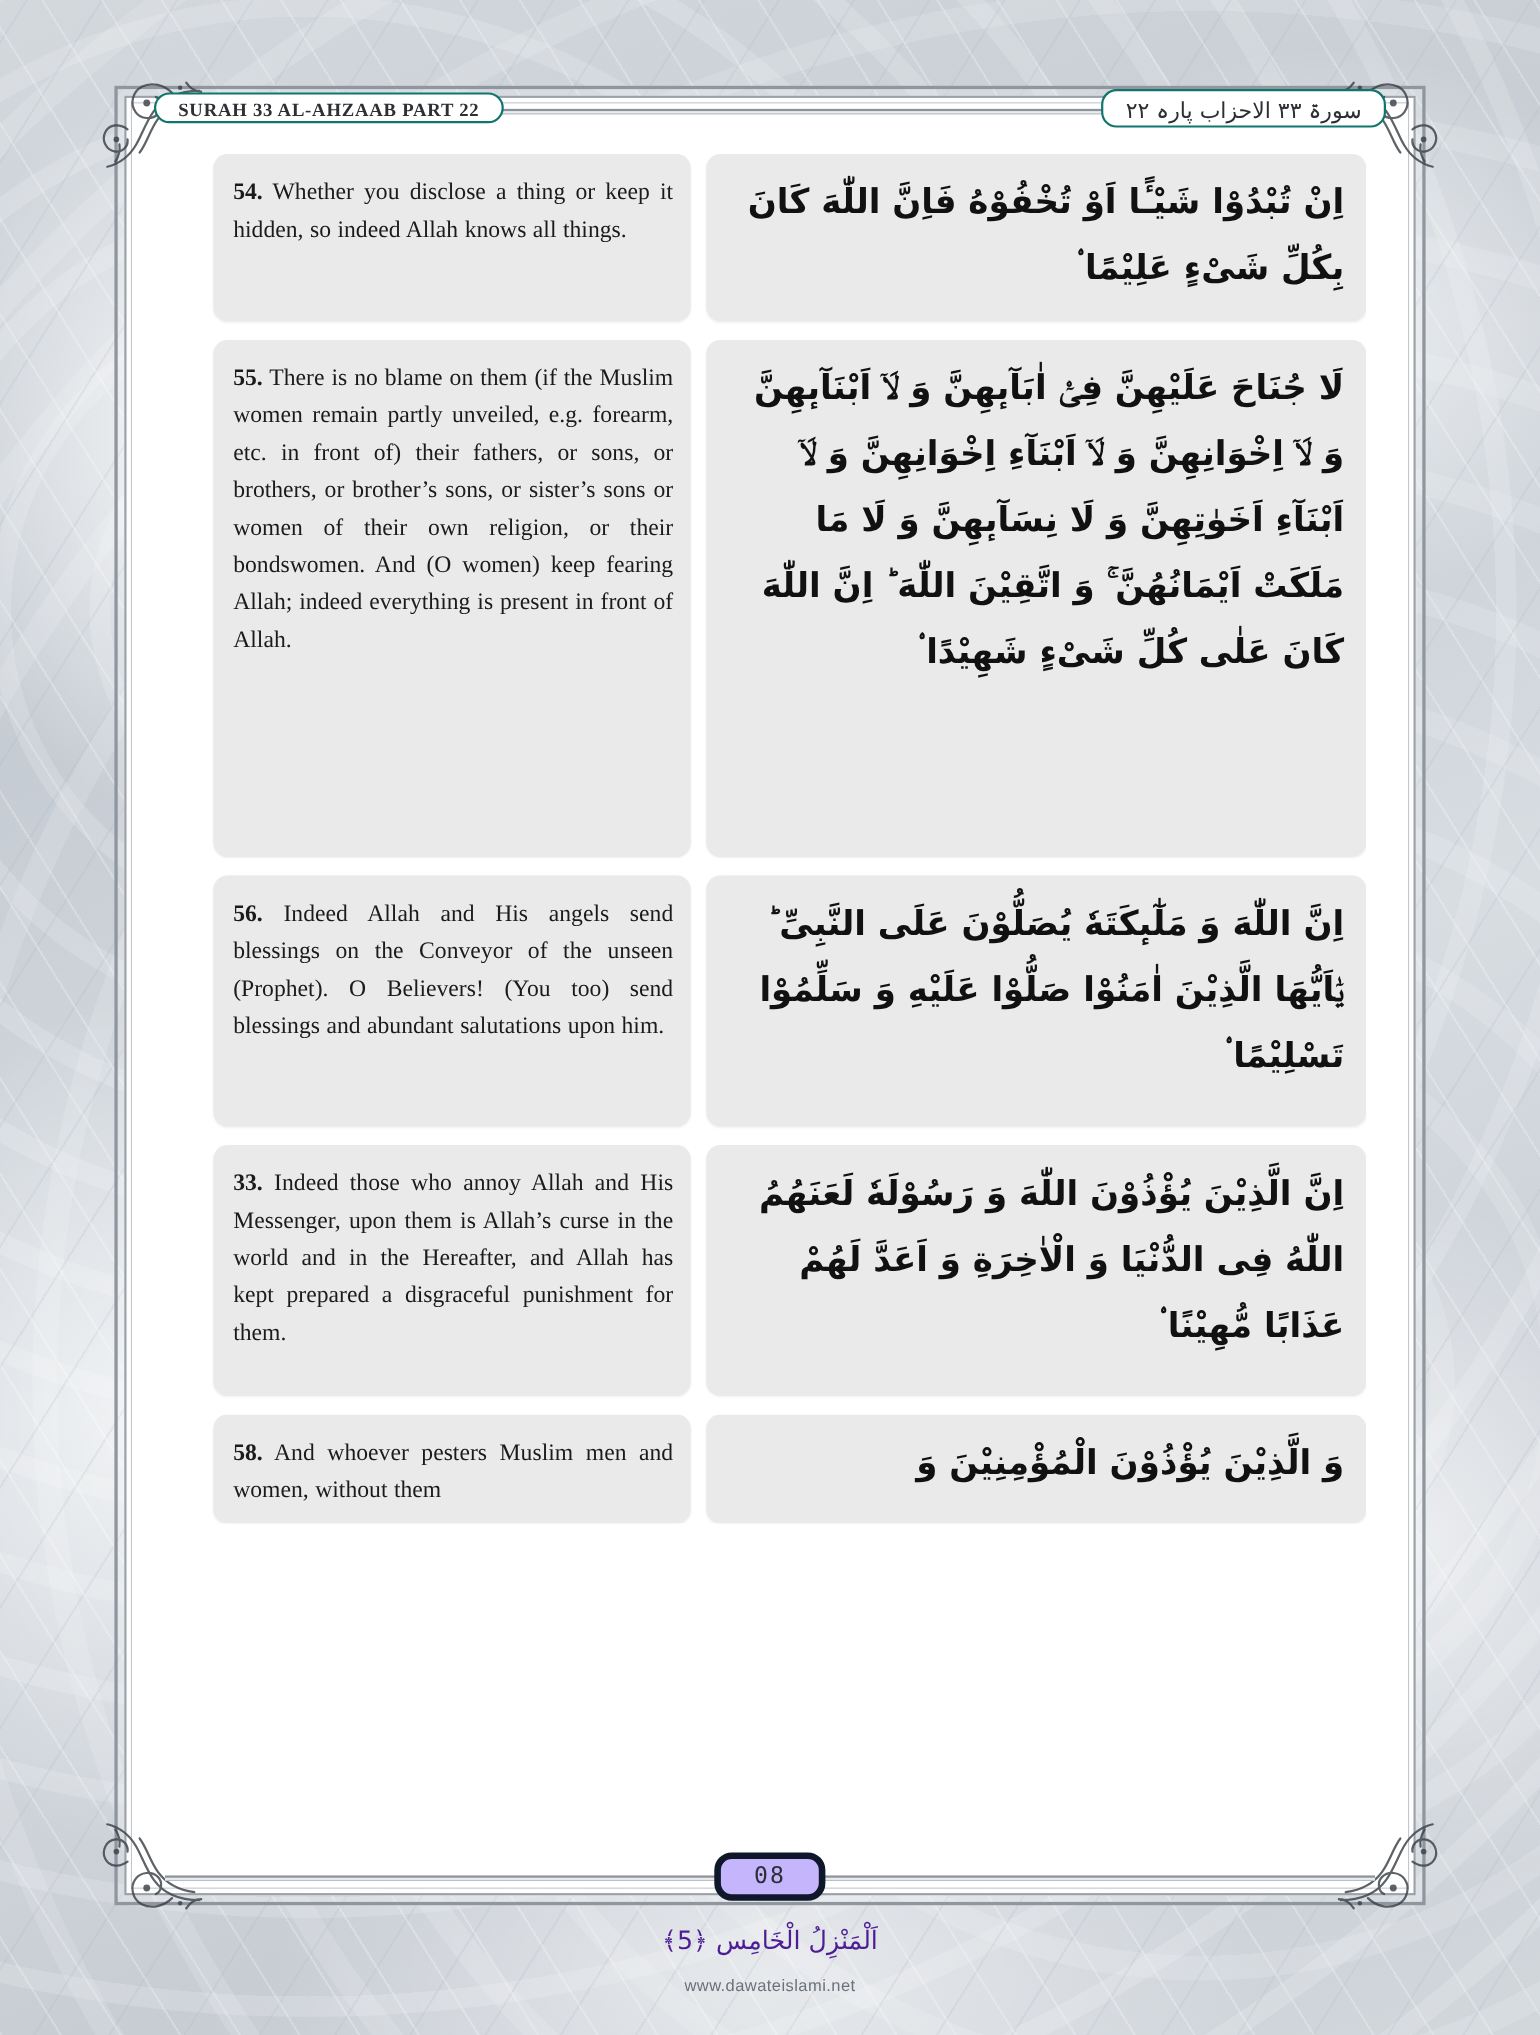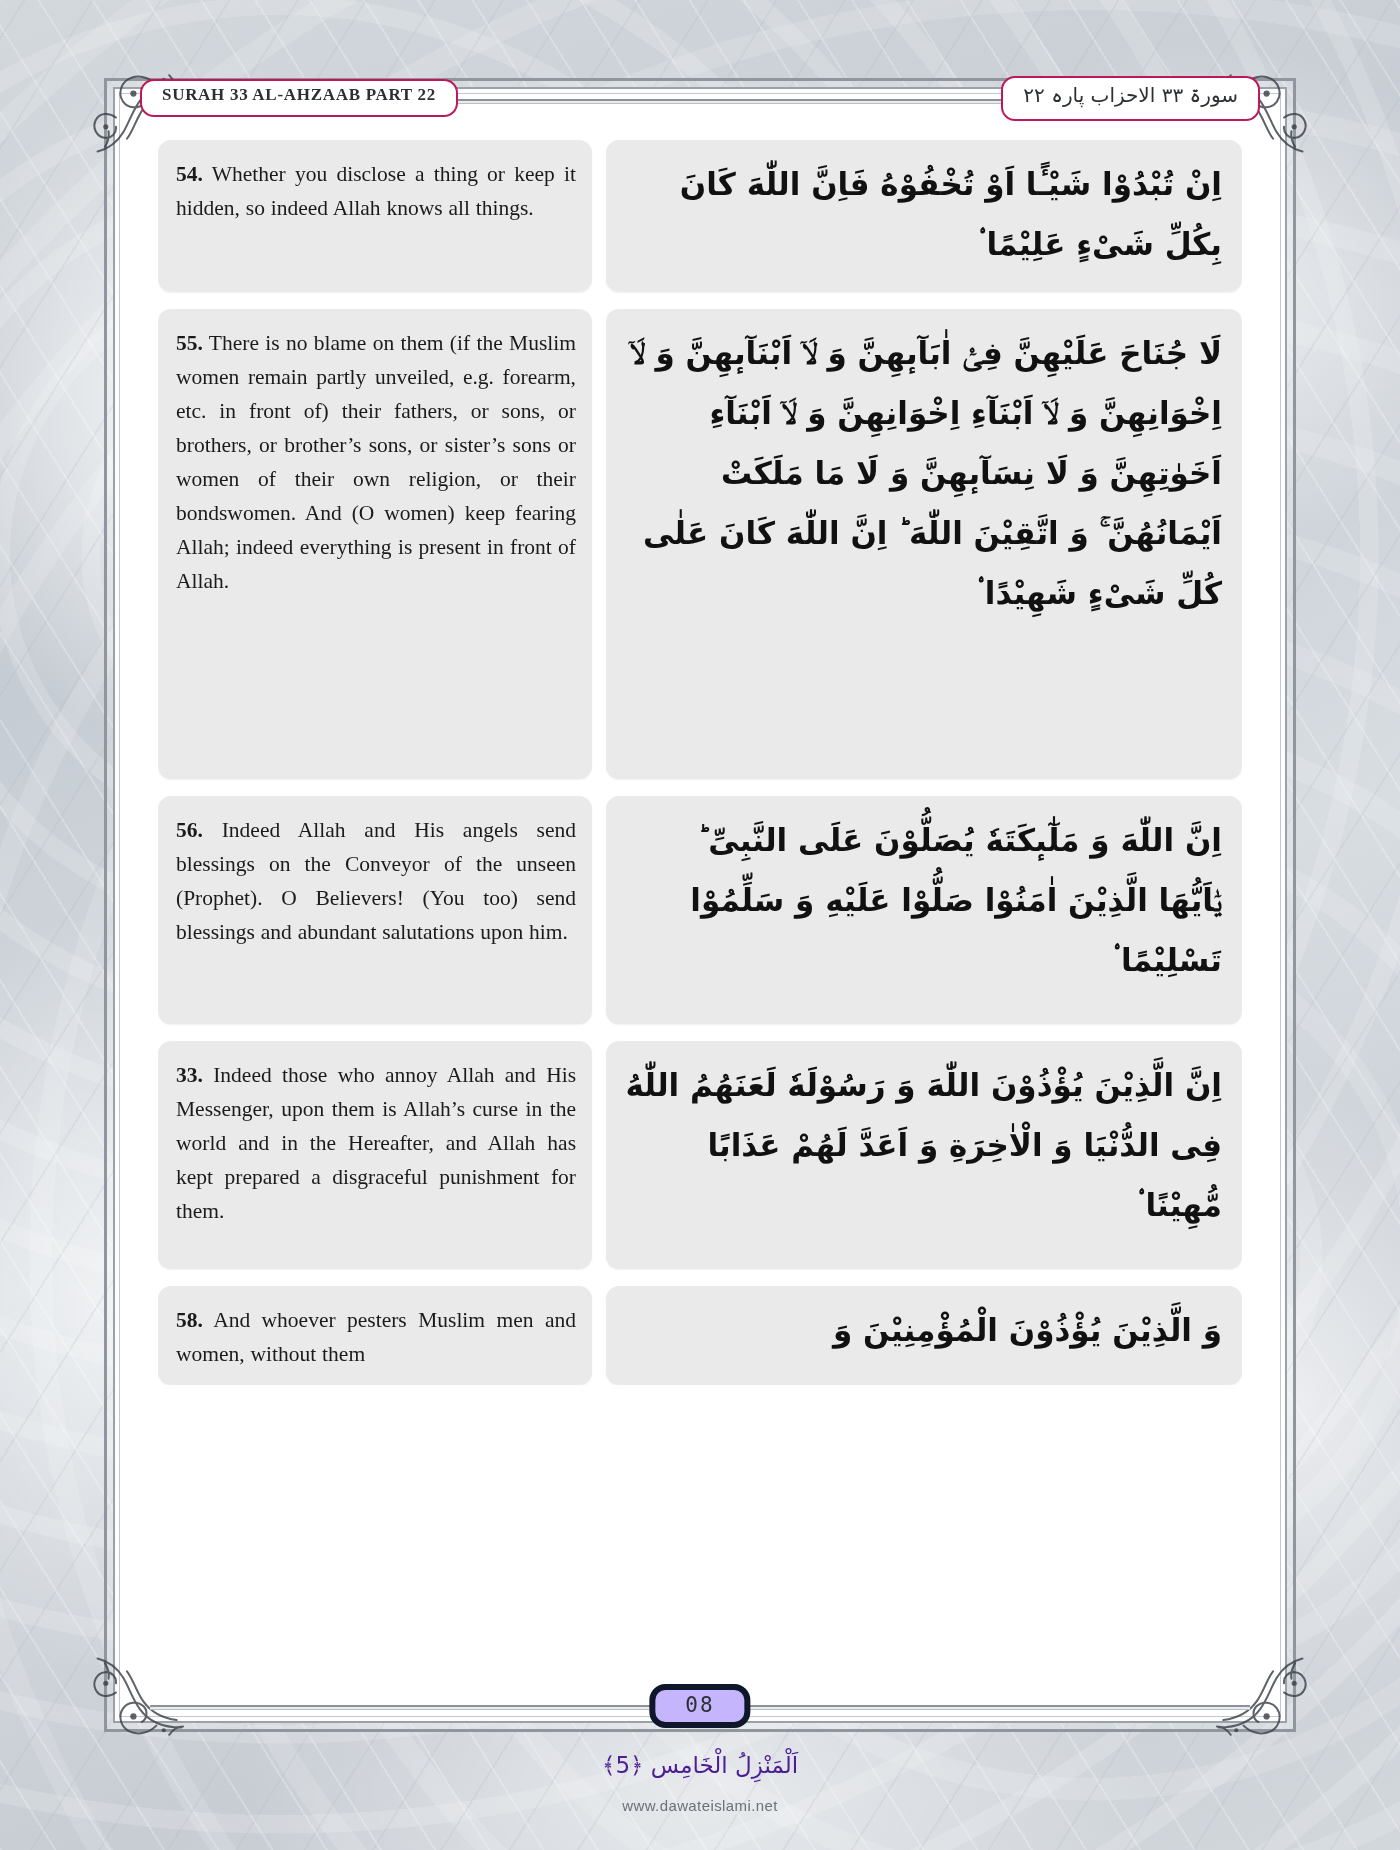--- a/index.html
+++ b/index.html
@@ -82,23 +82,23 @@
     position: absolute;
     left: 150px; right: 150px; top: 99px;
     height: 5px;
     border-top: 2px solid #8b9299;
     border-bottom: 1px solid #b9bfc6;
     background: #e9ecef;
     z-index: 4;
   }
   .cartouche {
     background: #ffffff;
-    border: 2px solid #be185d;
+    border: 2px solid #0f766e;
     border-radius: 14px;
-    padding: 4px 20px 10px;
+    padding: 4px 20px 0;
     position: relative;
     z-index: 7;
     box-shadow: inset 0 0 0 1px #ffffff;
   }
   .cartouche-en {
     font-family: "Liberation Serif", serif;
     font-weight: 700;
     font-size: 17px;
     letter-spacing: .7px;
     color: #2c2f33;
@@ -129,20 +129,21 @@
     flex: 0 0 auto;
   }
   .panel {
     background: #eaeaea;
     border-radius: 13px;
     box-shadow: 0 1px 2px rgba(0,0,0,.06);
   }
   .panel-en {
     flex: 0 0 434px;
     padding: 17px 16px 14px 18px;
+    margin-left: 36px;
   }
   .panel-ar {
     flex: 1 1 auto;
     padding: 14px 20px 10px 18px;
     display: flex;
     align-items: flex-start;
     justify-content: flex-end;
   }
   .en-text {
     font-family: "Liberation Serif", serif;

